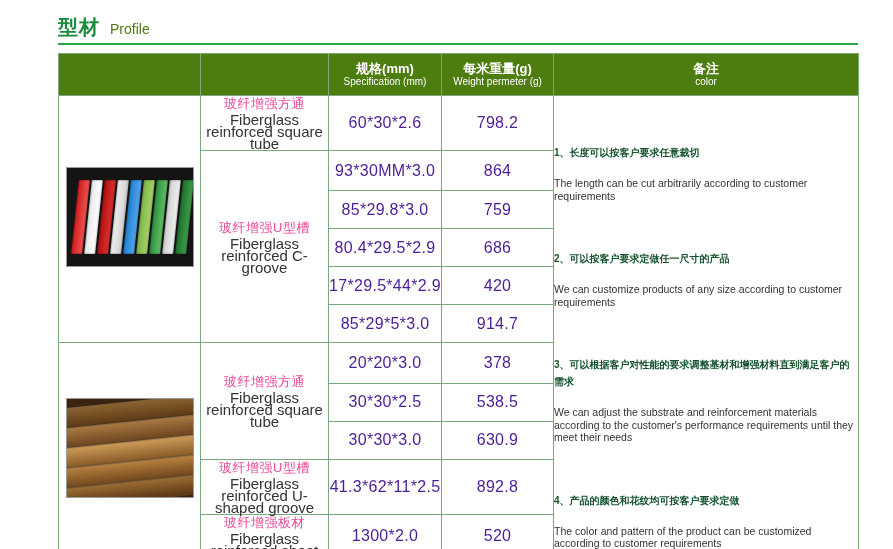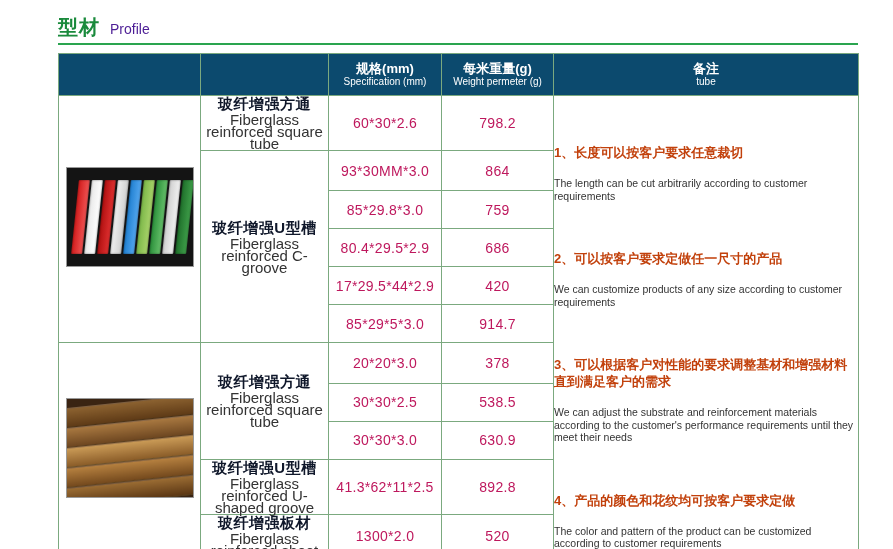--- a/index.html
+++ b/index.html
@@ -25,21 +25,21 @@
     gap: 10px;
   }
   .header .cn {
     font-size: 20px;
     font-weight: bold;
     color: #1a8a3c;
     letter-spacing: 1px;
   }
   .header .en {
     font-size: 14px;
-    color: #4c1d95;
+    color: #4d7c0f;
     font-family: "Liberation Sans", sans-serif;
   }
   .header-rule {
     position: absolute;
     left: 58px; top: 43px;
     width: 800px; height: 2px;
     background: #2aa44f;
   }
 
   
@@ -52,21 +52,21 @@
     border-collapse: collapse;
     width: 800px;
     table-layout: fixed;
   }
   table.spec td, table.spec th {
     border: 1px solid #7ba97f;
     padding: 0;
     vertical-align: middle;
   }
   thead th {
-    background: #0c4a6e;
+    background: #4d7c0f;
     color: #ffffff;
     height: 42px;
     font-weight: normal;
     text-align: center;
     border: 1px solid #1aa64b;
   }
   .th-cn {
     font-size: 13px;
     font-weight: bold;
     line-height: 15px;
@@ -84,38 +84,38 @@
   col.c-spec  { width: 113px; }
   col.c-wt    { width: 112px; }
   col.c-notes { width: 305px; }
 
   
   .name-cell {
     text-align: center;
     padding: 6px 4px;
   }
   .name-cn {
-    font-size: 15px;
-    font-weight: bold;
-    color: #0f172a;
+    font-size: 13px;
+    font-weight: normal;
+    color: #ec4899;
     line-height: 16px;
     letter-spacing: 0.5px;
   }
   .name-en {
     font-size: 15px;
     color: #333;
     line-height: 12px;
     margin-top: 2px;
   }
 
   
   .val-cell {
     text-align: center;
-    font-size: 14px;
-    color: #be185d;
+    font-size: 16px;
+    color: #4c1d95;
     height: 38px;
     letter-spacing: 0.3px;
   }
 
   
   .img-cell {
     padding: 4px 6px;
     text-align: center;
     background: #fff;
   }
@@ -157,22 +157,22 @@
 
   
   .notes-cell {
     vertical-align: top;
     padding: 8px 10px 8px 10px;
   }
   .note {
     margin-bottom: 7px;
   }
   .note-cn {
-    font-size: 13px;
-    color: #c2410c;
+    font-size: 10px;
+    color: #14532d;
     font-weight: bold;
     line-height: 17px;
     margin-top: 48px;
   }
   .note-en {
     font-size: 10.5px;
     color: #333;
     line-height: 12.5px;
     margin-top: 16px;
   }
@@ -204,21 +204,21 @@
           <th>
             <span class="th-cn">规格(mm)</span>
             <span class="th-en">Specification (mm)</span>
           </th>
           <th>
             <span class="th-cn">每米重量(g)</span>
             <span class="th-en">Weight permeter (g)</span>
           </th>
           <th>
             <span class="th-cn">备注</span>
-            <span class="th-en">tube</span>
+            <span class="th-en">color</span>
           </th>
         </tr>
       </thead>
       <tbody>
 
         <tr>
           <td class="img-cell" rowspan="6">
             <div class="photo tubes">
               <span class="bar" style="left:8px;  background:linear-gradient(90deg,#d01b1b,#f05454);"></span>
               <span class="bar" style="left:21px; background:linear-gradient(90deg,#e8e8e8,#ffffff);"></span>

